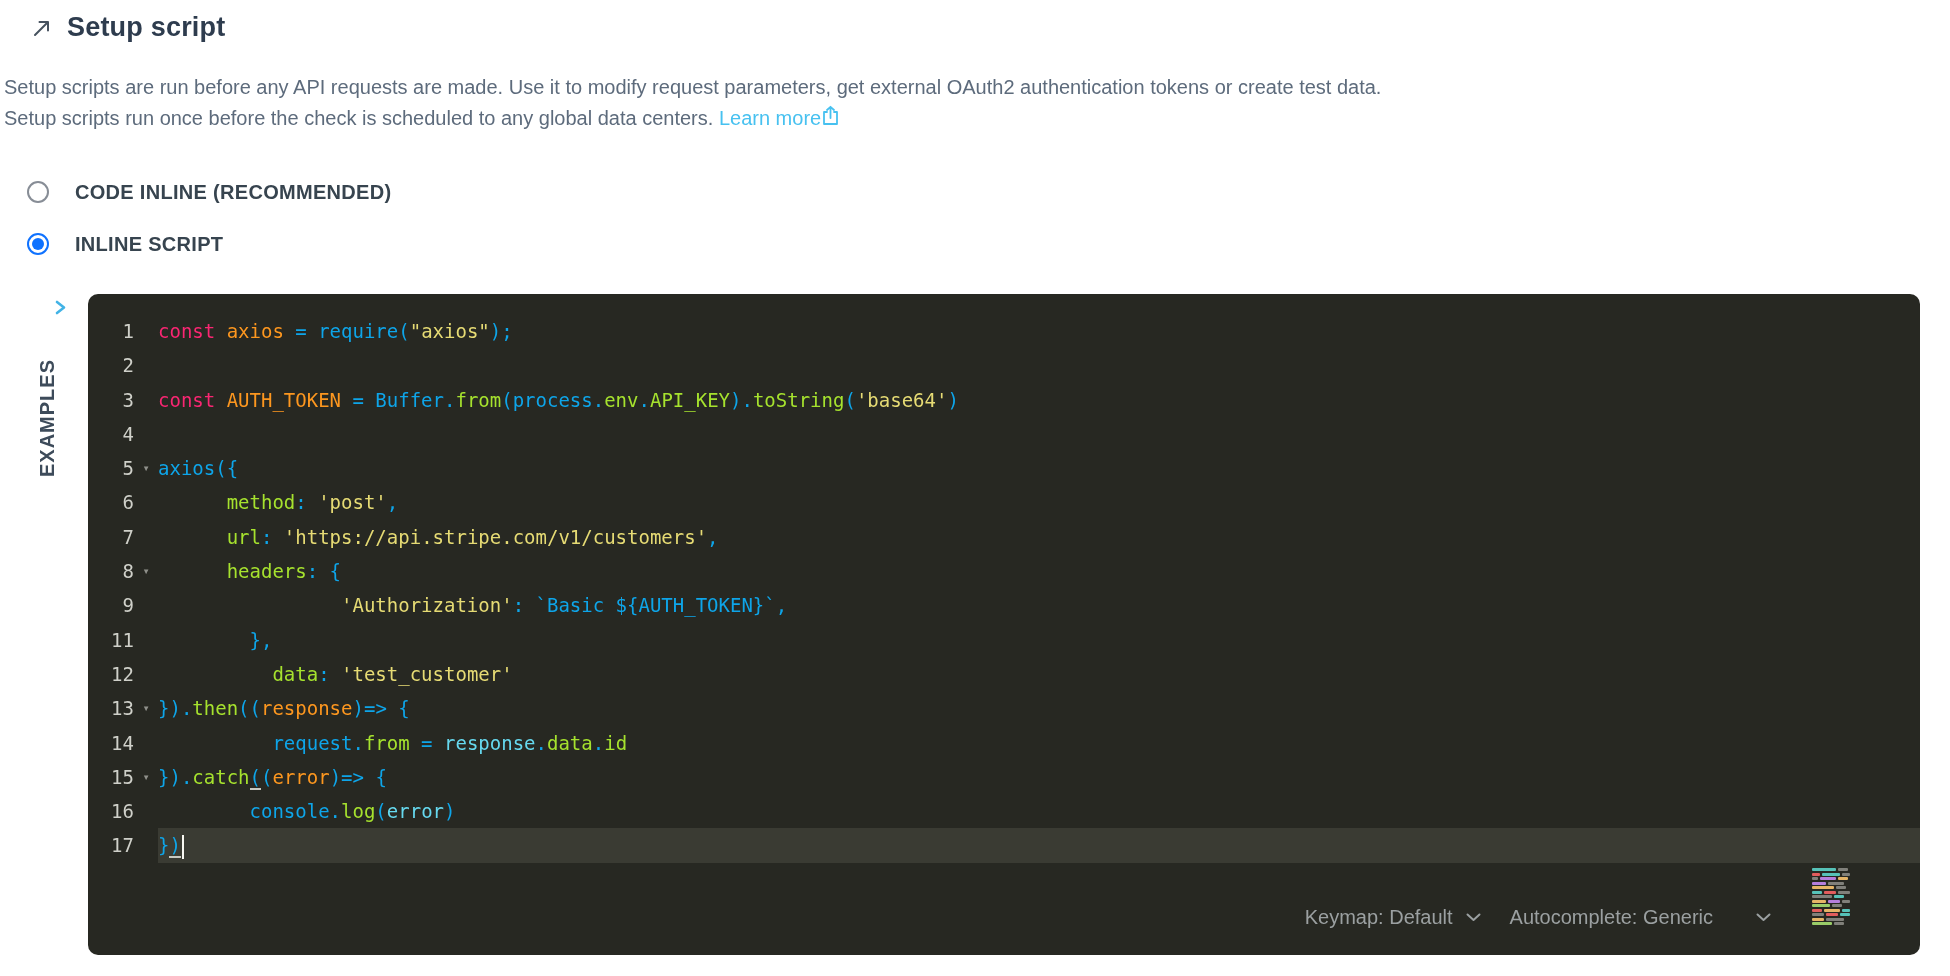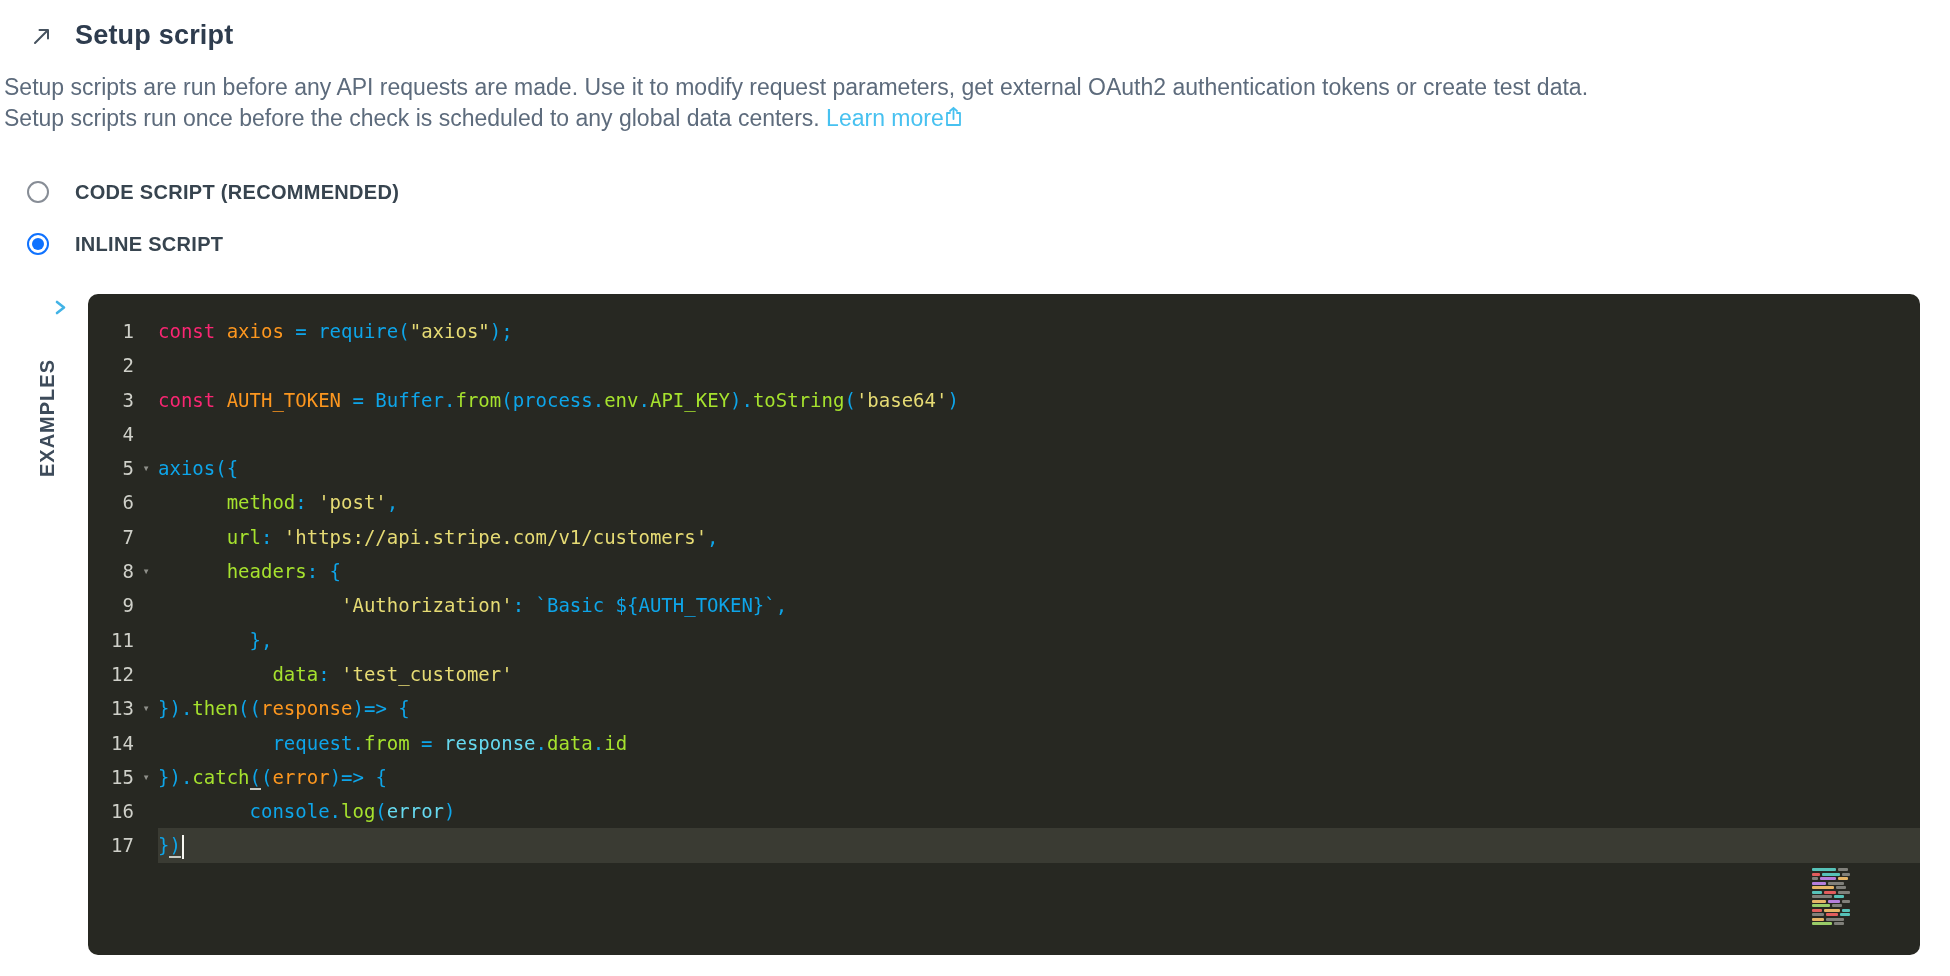--- a/index.html
+++ b/index.html
@@ -1,25 +1,25 @@
 <!DOCTYPE html>
 <html><head>
 <meta charset="utf-8">
 <style>
   html,body{margin:0;padding:0;background:#fff;}
   .page{position:relative;width:1950px;height:976px;background:#ffffff;overflow:hidden;
         font-family:"Liberation Sans",sans-serif;}
 
   
   .title-row{position:absolute;left:31px;top:12px;display:flex;align-items:center;gap:14px;}
-  .title-row h1{margin:8px;font-size:27px;font-weight:700;color:#2e3c4e;letter-spacing:.2px;}
+  .title-row h1{margin:0;font-size:27px;font-weight:700;color:#2e3c4e;letter-spacing:.2px;}
   .arrow-ic{display:flex;align-items:center;}
 
   
-  .desc{position:absolute;left:4px;top:72px;width:1910px;font-size:23px;line-height:31px;color:#5d6b7c;}
+  .desc{position:absolute;left:4px;top:72px;width:1910px;font-size:20px;line-height:31px;color:#5d6b7c;}
   .learn-more{color:#47c1f0;cursor:pointer;text-decoration:none;display:inline-flex;align-items:center;}
   .learn-more svg{position:relative;top:1px;}
 
   
   .radio-row{position:absolute;left:27px;display:flex;align-items:center;gap:26px;height:22px;cursor:pointer;}
   .radio-row .lbl{font-size:20px;font-weight:600;color:#37444f;letter-spacing:.3px;}
   .radio-outer{width:18px;height:18px;border-radius:50%;border:2px solid #878d96;background:#fff;box-sizing:content-box;position:relative;flex:0 0 auto;}
   .radio-outer.selected{border-color:#0f72ff;}
   .radio-outer.selected::after{content:"";position:absolute;left:3px;top:3px;width:12px;height:12px;border-radius:50%;background:#0f72ff;}
 
@@ -83,21 +83,21 @@
             <path d="M6 7 H3 V19 H16 V7 H13"></path>
             <path d="M9.5 13 V2 M6 5 L9.5 1.8 L13 5"></path>
           </svg>
         </span>
       </a>
     </div>
   </div>
 
   <div class="radio-row" style="top:181px;">
     <span class="radio-outer"></span>
-    <span class="lbl">CODE SCRIPT (RECOMMENDED)</span>
+    <span class="lbl">CODE INLINE (RECOMMENDED)</span>
   </div>
   <div class="radio-row" style="top:233px;">
     <span class="radio-outer selected"></span>
     <span class="lbl">INLINE SCRIPT</span>
   </div>
 
   <span class="examples-chevron">
     <svg width="17" height="17" viewBox="0 0 17 17" fill="none">
       <path d="M5 3 L12 8.5 L5 14" stroke="#42b3e6" stroke-width="2.6" stroke-linecap="round" stroke-linejoin="round"></path>
     </svg>
@@ -181,20 +181,41 @@
           <div class="fold"></div>
           <div class="code-text"><span class="tok-plain">        console.</span><span class="tok-fn">log</span><span class="tok-plain">(</span><span class="tok-lib">error</span><span class="tok-plain">)</span></div>
         </div>
         <div class="code-row active">
           <div class="gut">17</div>
           <div class="fold"></div>
           <div class="code-text"><span class="tok-plain">}</span><span class="tok-plain mb">)</span><span class="cursor"></span></div>
         </div>
       </div>
 
+    <div class="status-bar">
+      <span class="dropdown">
+        <span>Keymap: Default</span>
+        <span class="gap-sm"></span>
+        <span class="chev">
+          <svg width="17" height="11" viewBox="0 0 17 11" fill="none">
+              <path d="M2.5 2.5 L8.5 8 L14.5 2.5" stroke="#9ba0a1" stroke-width="2" stroke-linecap="round" stroke-linejoin="round"></path>
+            </svg>
+        </span>
+      </span>
+      <span class="gap-md"></span>
+      <span class="dropdown">
+        <span>Autocomplete: Generic</span>
+        <span class="gap-lg"></span>
+        <span class="chev">
+          <svg width="17" height="11" viewBox="0 0 17 11" fill="none">
+              <path d="M2.5 2.5 L8.5 8 L14.5 2.5" stroke="#9ba0a1" stroke-width="2" stroke-linecap="round" stroke-linejoin="round"></path>
+            </svg>
+        </span>
+      </span>
+    </div>
 
     <div class="preview-icon">
         <div class="row">
           <span class="seg" style="width: 24px; background: rgb(86, 194, 184);"></span>
           <span class="seg" style="width: 10px; background: rgb(128, 128, 122);"></span>
         </div>
         <div class="row">
           <span class="seg" style="width: 8px; background: rgb(226, 93, 93);"></span>
           <span class="seg" style="width: 18px; background: rgb(86, 194, 184);"></span>
           <span class="seg" style="width: 8px; background: rgb(128, 128, 122);"></span>

